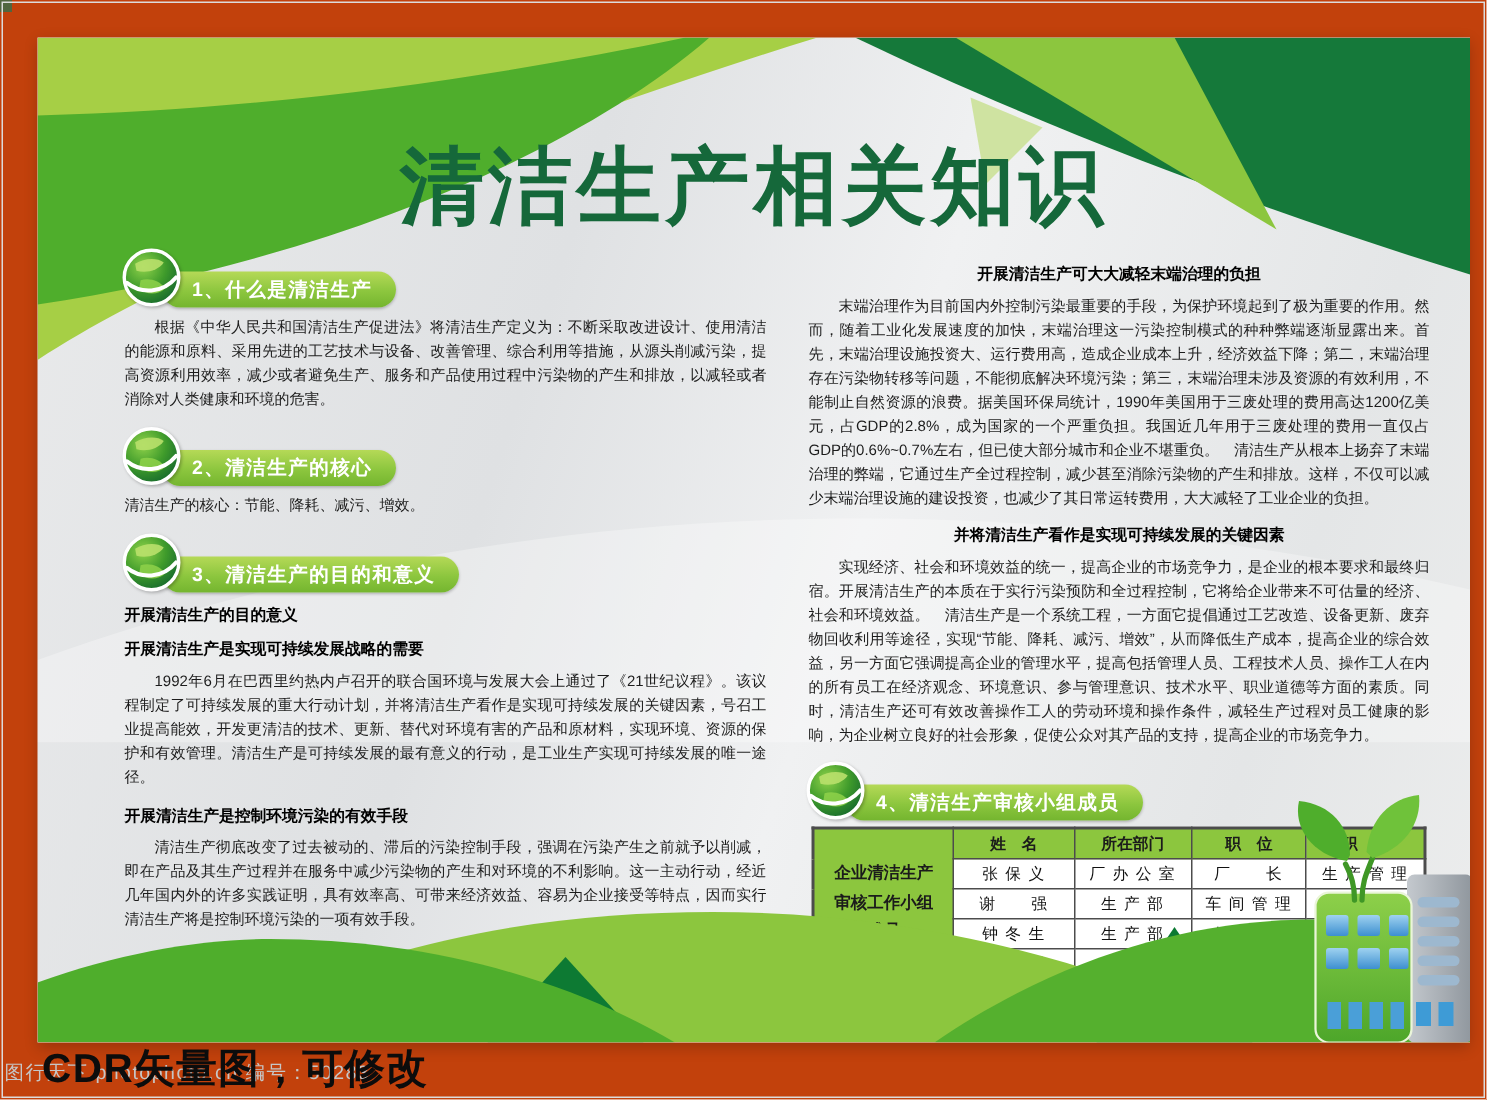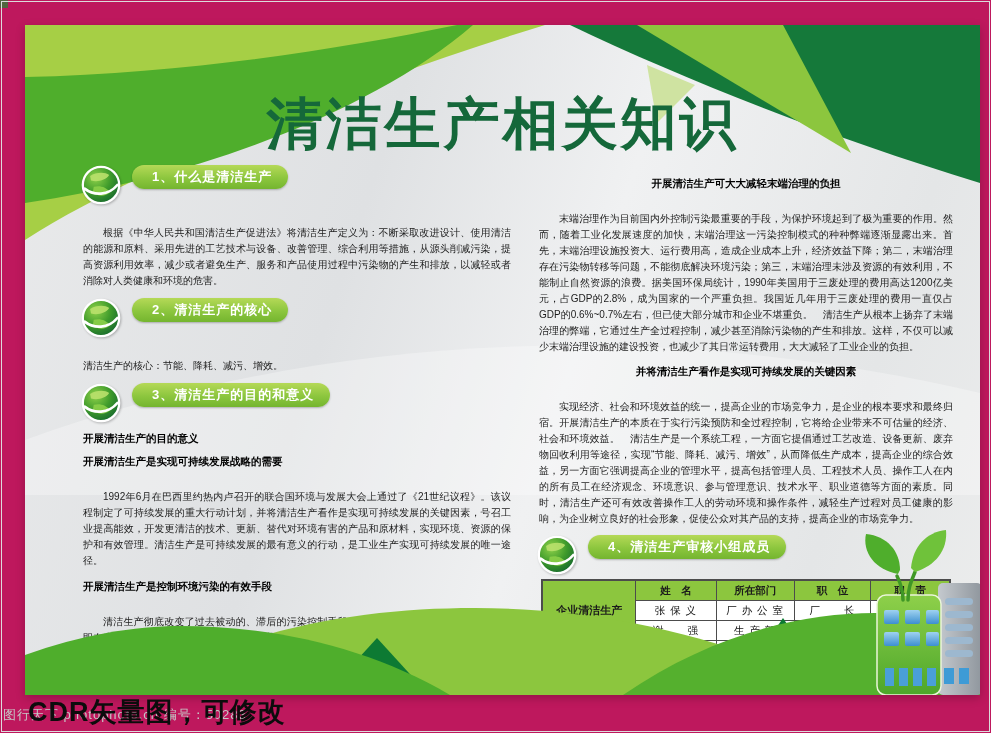--- a/index.html
+++ b/index.html
@@ -1,16 +1,16 @@
 <!DOCTYPE html>
 <html><head>
 <meta charset="utf-8">
 <style>
   html,body{margin:0;padding:0;background:#fff;}
-  .canvas{position:relative;width:991px;height:733px;background:#be185d;overflow:hidden;
+  .canvas{position:relative;width:991px;height:733px;background:#c2410c;overflow:hidden;
           font-family:"Liberation Sans","DejaVu Sans",sans-serif;}
   .frame{position:absolute;inset:1px;border:1px solid #dcdcdc;pointer-events:none;}
   .corner-mark{position:absolute;left:0;top:0;width:8px;height:8px;background:#51663f;}
 
   
   .poster{position:absolute;left:25px;top:25px;width:955px;height:670px;overflow:hidden;
           background:linear-gradient(108deg,#e9eaeb 0%,#dfe1e3 34%,#f0f1f2 56%,#e4e6e7 82%,#eceded 100%);
           box-shadow:0 3px 9px rgba(0,0,0,.22);}
   .deco{position:absolute;left:0;pointer-events:none;}
   .deco.top{top:0;}
@@ -19,27 +19,27 @@
 
   .title{position:absolute;top:62px;left:0;width:100%;text-align:center;z-index:3;
          font-family:"DejaVu Serif","Liberation Serif",serif;font-weight:bold;
          font-size:56px;color:#15683a;letter-spacing:3px;}
 
   
   .col{position:absolute;z-index:4;}
   .col-left{left:58px;top:140px;width:428px;}
   .col-right{left:514px;top:150px;width:414px;}
 
-  .sec-head{display:flex;align-items:flex-start;height:40px;margin:0 0 4px -2px;position:relative;gap:24px;}
+  .sec-head{display:flex;align-items:flex-end;height:40px;margin:0 0 4px -2px;position:relative;}
   .globe{width:40px;height:40px;flex:0 0 40px;z-index:2;filter:drop-shadow(1px 1px 1px rgba(0,0,0,.25));}
   .pill{margin-left:-13px;height:24px;line-height:24px;border-radius:13px;padding:0 16px 0 20px;
         background:linear-gradient(180deg,#b5d957 0%,#8cc63e 55%,#74b52f 100%);
         color:#ffffff;font-weight:bold;font-size:13px;letter-spacing:1px;
         box-shadow:0 1px 2px rgba(0,0,0,.25);white-space:nowrap;}
-  .body-p{margin:20px 0 9px;font-size:10px;line-height:16px;color:#1c1c1c;
+  .body-p{margin:6px 0 9px;font-size:10px;line-height:16px;color:#1c1c1c;
           text-align:justify;text-indent:2em;}
   .one-line{text-indent:0;}
   .subhead{margin:7px 0 1px;font-size:10.5px;font-weight:bold;color:#000;line-height:16px;}
   .col-right .subhead{margin-top:0;text-align:center;}
   .col-right .body-p{margin-bottom:8px;}
 
   
   .team-table{border-collapse:collapse;width:410px;margin:4px 0 0 2px;border:2px solid #4c4c4c;
               background:#fff;}
   .team-table td{border:1px solid #4c4c4c;text-align:center;vertical-align:middle;

